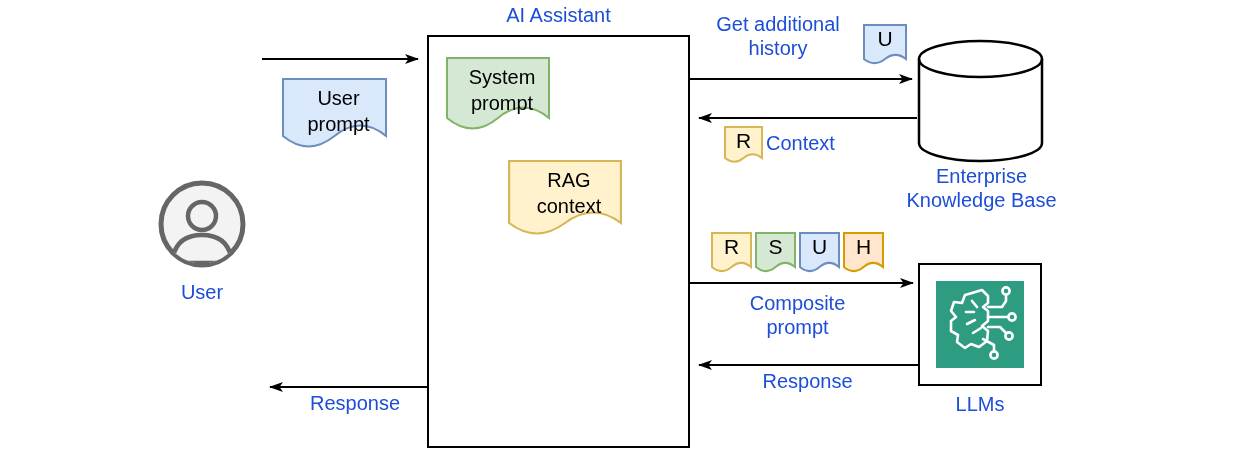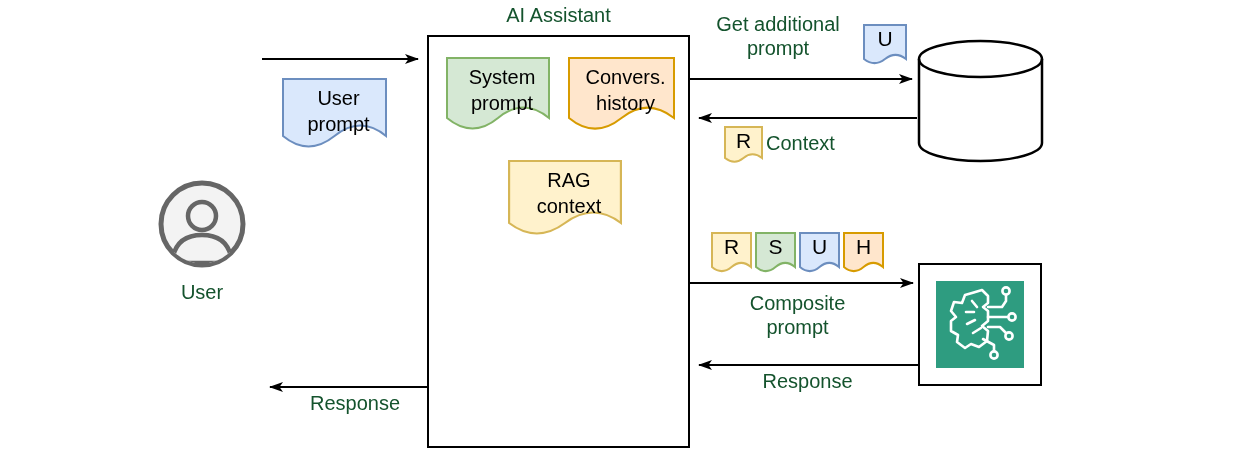--- a/index.html
+++ b/index.html
@@ -7,21 +7,21 @@
     position:relative;
     width:1254px;height:468px;
     background:#fff;
     font-family:"Liberation Sans","DejaVu Sans",sans-serif;
     color:#000;
     overflow:hidden;
   }
   .abs{position:absolute;}
   .label{
     font-size:20px;line-height:1.22;text-align:center;
-    white-space:pre-line;color:#14532d;
+    white-space:pre-line;color:#1d4ed8;
   }
   
   .ai-box{
     left:427px;top:35px;width:259px;height:409px;
     border:2px solid #000;background:#fff;
   }
   .ai-title{left:427px;top:3px;width:263px;}
   
   .llm-box{
     left:918px;top:263px;width:120px;height:119px;
@@ -73,25 +73,28 @@
         <path d="M47,58 L58,64 L58,70"></path>
       </g>
       <g stroke="#fff" stroke-width="2.6" fill="#2e9c80">
         <circle cx="70" cy="10" r="3.6"></circle>
         <circle cx="76" cy="36" r="3.6"></circle>
         <circle cx="73" cy="55" r="3.6"></circle>
         <circle cx="58" cy="74" r="3.6"></circle>
       </g>
     </svg>
   </div>
+  <div class="abs label" style="left:918px;top:392px;width:124px;">LLMs</div>
 
   <svg class="abs" style="left:917px;top:39px;" width="127" height="125" viewBox="0 0 127 125">
     <path d="M2,20 A61.5,18 0 0 1 125,20 L125,104 A61.5,18 0 0 1 2,104 Z" fill="#fff" stroke="#000" stroke-width="2.5"></path>
     <path d="M2,20 A61.5,18 0 0 0 125,20" fill="none" stroke="#000" stroke-width="2.5"></path>
   </svg>
+  <div class="abs label" style="left:855px;top:164px;width:253px;">Enterprise
+Knowledge Base</div>
 
   <svg class="abs" style="left:157px;top:179px;" width="90" height="90" viewBox="0 0 90 90">
     <defs>
         <clipPath id="uclip">
           <circle cx="45" cy="45" r="39.5"></circle>
         </clipPath>
       </defs>
     <circle cx="45" cy="45" r="41" fill="#f3f3f3" stroke="#666" stroke-width="5"></circle>
     <g clip-path="url(#uclip)">
       <path d="M15,84 C17,62 30,56 45,56 C60,56 73,62 75,84 Z" fill="#f3f3f3" stroke="#666" stroke-width="4.5"></path>
@@ -109,27 +112,20 @@
   </div>
 
   <div class="abs doc c-green" style="left:446px;top:57px;width:104px;height:81px;">
     <svg viewBox="0 0 104 81" preserveAspectRatio="none">
       <path class="shape" stroke-width="2" d="M1,1 L103,1 L103,61 C86,47 69,47 52,61 C35,75 18,75 1,61 Z"></path>
     </svg>
     <div class="doc-label">System
 prompt</div>
   </div>
 
-  <div class="abs doc c-orange" style="left:568px;top:57px;width:107px;height:81px;">
-    <svg viewBox="0 0 107 81" preserveAspectRatio="none">
-      <path class="shape" stroke-width="2" d="M1,1 L106,1 L106,61 C88,47 71,47 53.5,61 C36,75 18,75 1,61 Z"></path>
-    </svg>
-    <div class="doc-label">Convers.
-history</div>
-  </div>
 
   <div class="abs doc c-yellow" style="left:508px;top:160px;width:114px;height:83px;">
     <svg viewBox="0 0 105 83" preserveAspectRatio="none">
       <path class="shape" stroke-width="2" d="M1,1 L104,1 L104,63 C87,49 70,49 52.5,63 C35,77 18,77 1,63 Z"></path>
     </svg>
     <div class="doc-label">RAG
 context</div>
   </div>
 
   <div class="abs tag c-blue" style="left:863px;top:24px;width:44px;height:45px;">
@@ -167,21 +163,21 @@
     </div>
     <div class="tag c-orange">
       <svg viewBox="0 0 41 45" preserveAspectRatio="none">
         <path class="shape" stroke-width="2" d="M1,1 L40,1 L40,35 C33.5,29.5 27,29.5 20.5,35 C14,40.5 7.5,40.5 1,35 Z"></path>
       </svg>
       <div class="tag-letter">H</div>
     </div>
   </div>
 
   <div class="abs label" style="left:692px;top:12px;width:172px;">Get additional
-prompt</div>
+history</div>
   <div class="abs label" style="left:766px;top:131px;width:95px;text-align:left;">Context</div>
   <div class="abs label" style="left:735px;top:291px;width:125px;text-align:center;">Composite
 prompt</div>
   <div class="abs label" style="left:750px;top:369px;width:115px;">Response</div>
   <div class="abs label" style="left:295px;top:391px;width:120px;">Response</div>
 
   <svg class="abs overlay" viewBox="0 0 1254 468">
     <defs>
       <marker id="arr" markerUnits="userSpaceOnUse" markerWidth="16" markerHeight="12" refX="13" refY="5" orient="auto">
         <path d="M0,0 L14,5 L0,10 L3.5,5 Z" fill="#000"></path>

